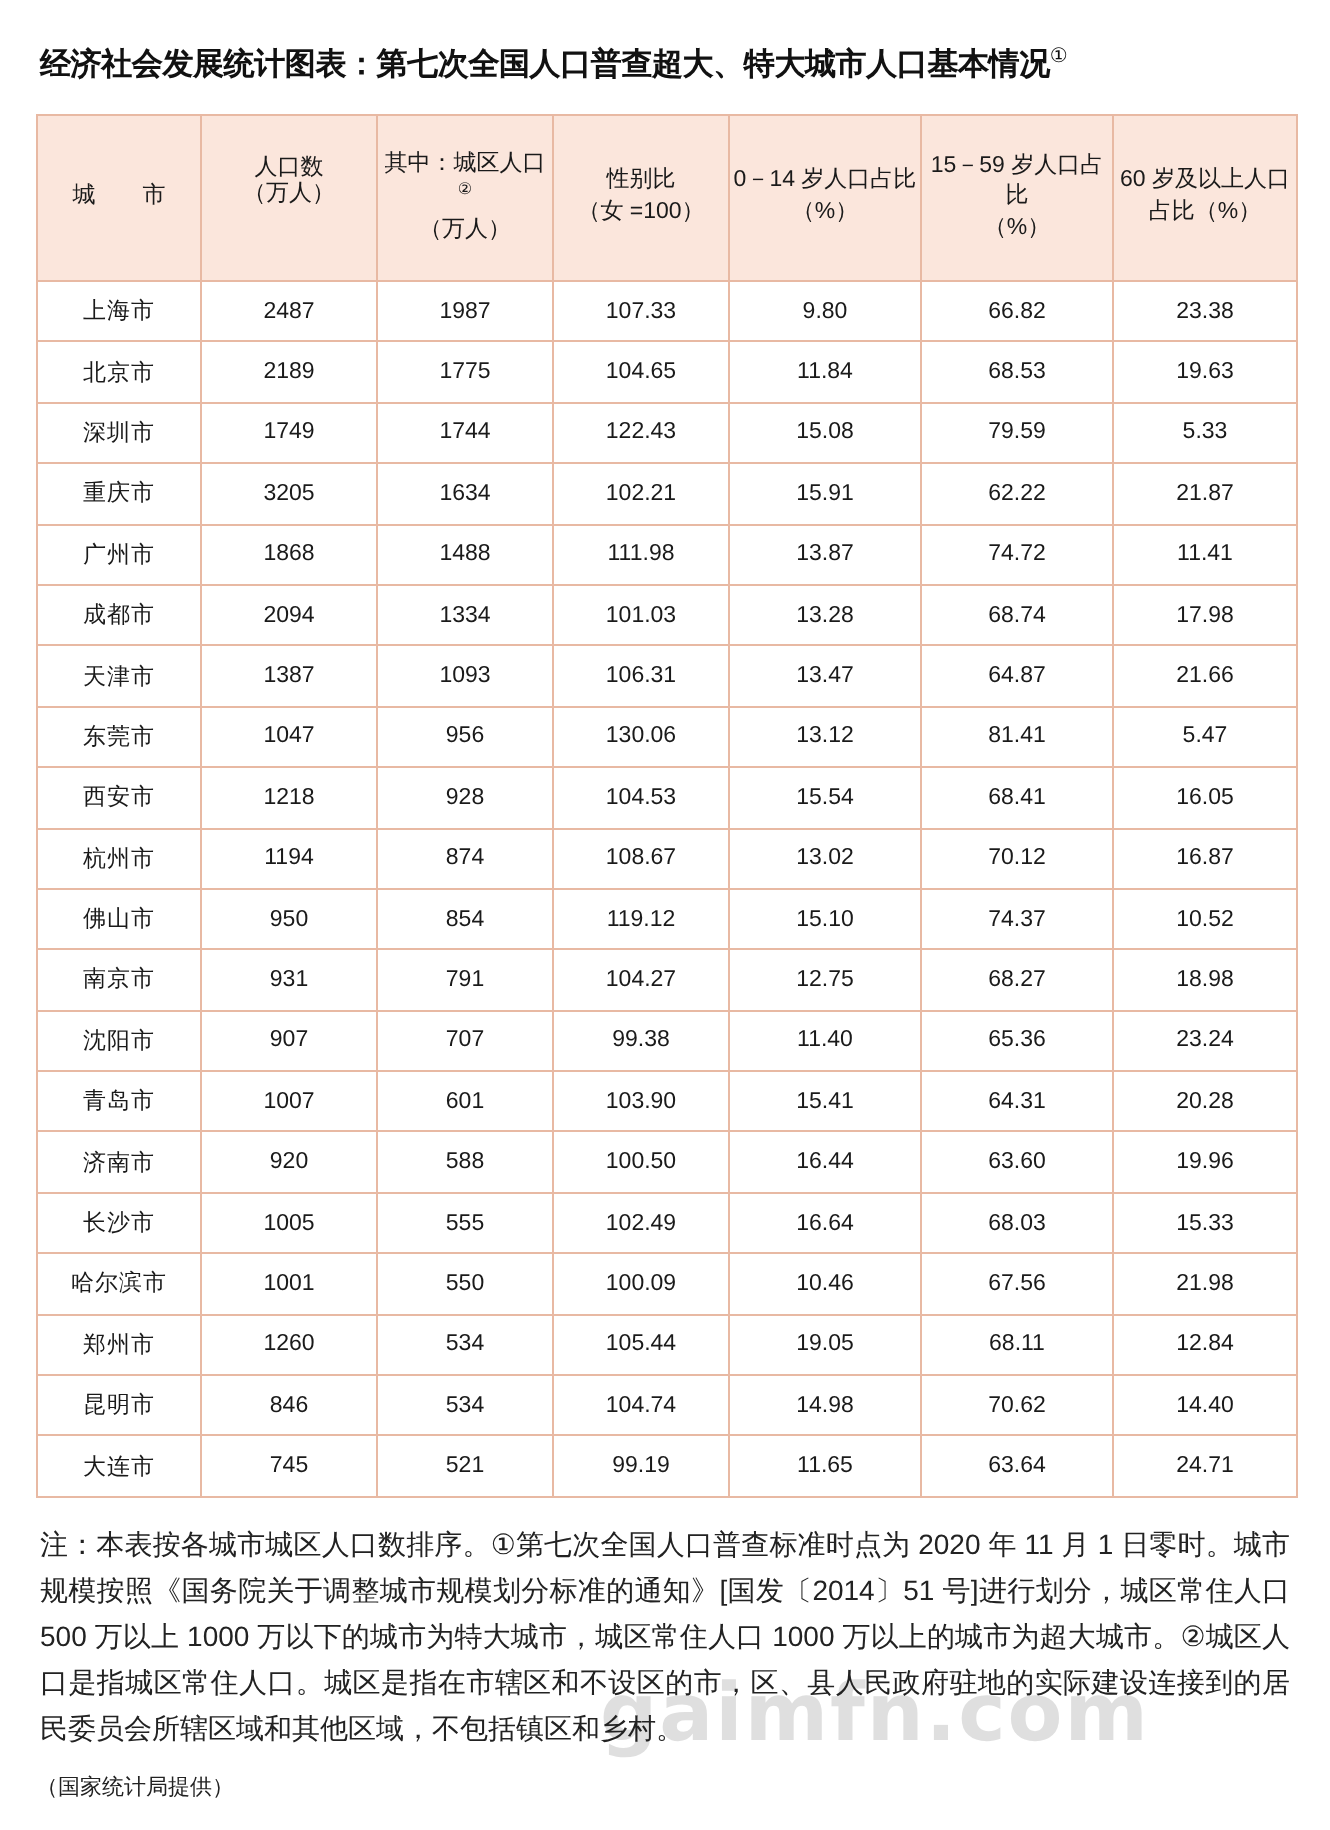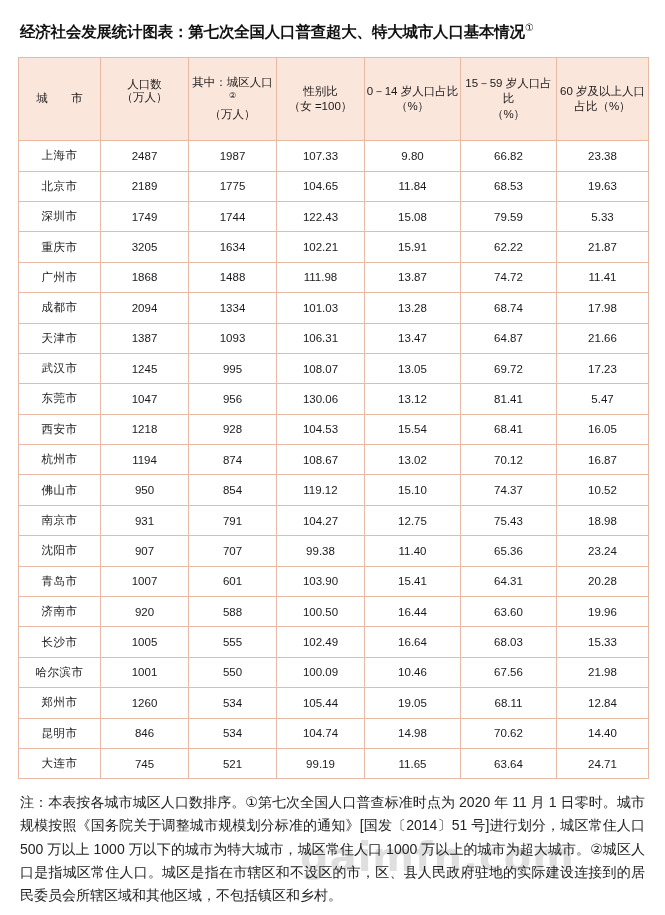--- a/index.html
+++ b/index.html
@@ -228,29 +228,20 @@
         <tr>
           <td class="city">天津市</td>
           <td>1387</td>
           <td>1093</td>
           <td>106.31</td>
           <td>13.47</td>
           <td>64.87</td>
           <td>21.66</td>
         </tr>
         <tr>
-          <td class="city">武汉市</td>
-          <td>1245</td>
-          <td>995</td>
-          <td>108.07</td>
-          <td>13.05</td>
-          <td>69.72</td>
-          <td>17.23</td>
-        </tr>
-        <tr>
           <td class="city">东莞市</td>
           <td>1047</td>
           <td>956</td>
           <td>130.06</td>
           <td>13.12</td>
           <td>81.41</td>
           <td>5.47</td>
         </tr>
         <tr>
           <td class="city">西安市</td>
@@ -278,21 +269,21 @@
           <td>15.10</td>
           <td>74.37</td>
           <td>10.52</td>
         </tr>
         <tr>
           <td class="city">南京市</td>
           <td>931</td>
           <td>791</td>
           <td>104.27</td>
           <td>12.75</td>
-          <td>75.43</td>
+          <td>68.27</td>
           <td>18.98</td>
         </tr>
         <tr>
           <td class="city">沈阳市</td>
           <td>907</td>
           <td>707</td>
           <td>99.38</td>
           <td>11.40</td>
           <td>65.36</td>
           <td>23.24</td>

